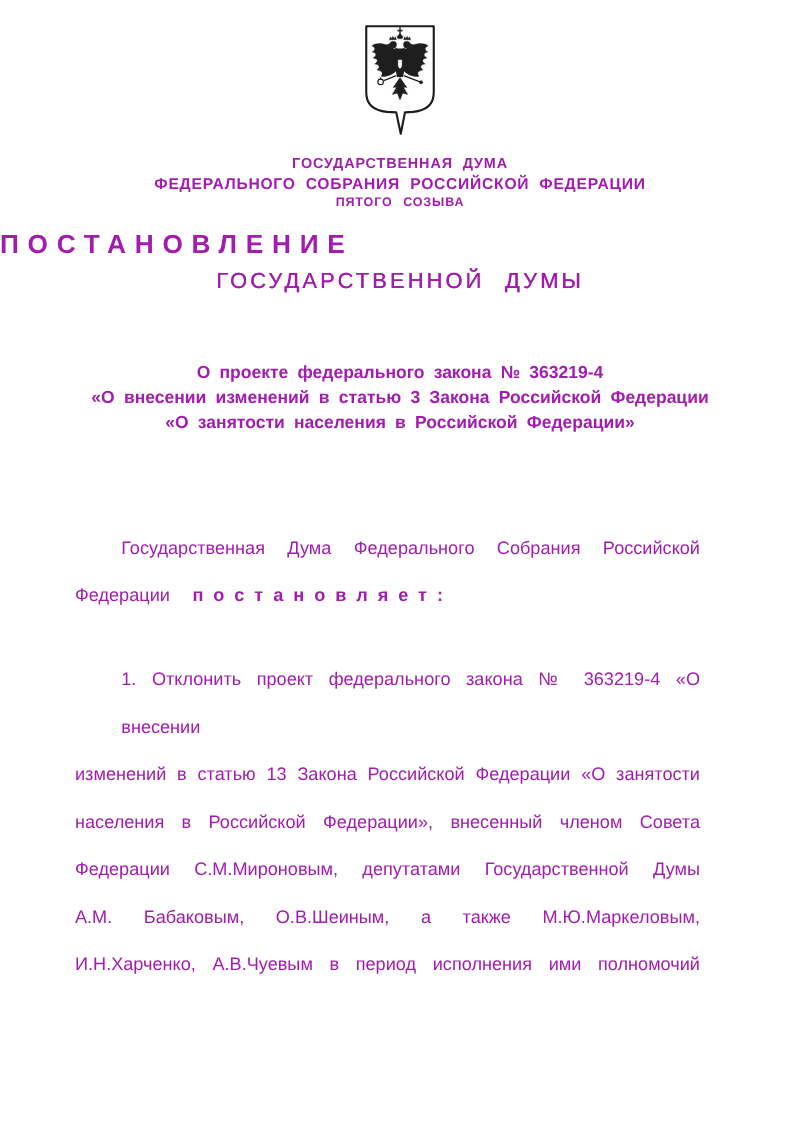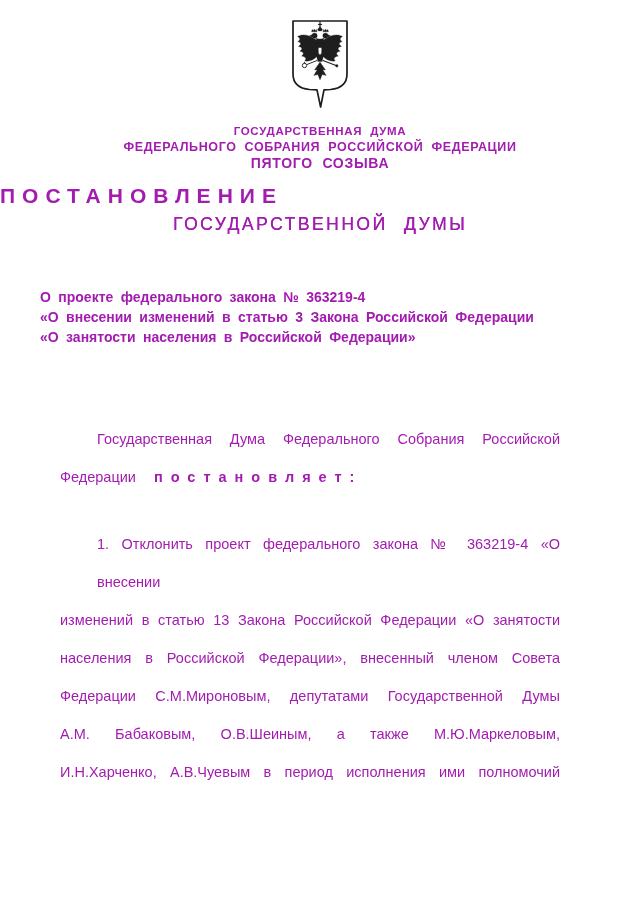--- a/index.html
+++ b/index.html
@@ -18,36 +18,37 @@
     width: 64px; height: 92px;
   }
   .org {
     position: absolute;
     top: 123px; left: 0; width: 640px;
     text-align: center;
     font-weight: 700;
   }
   .org-line1 { font-size: 11.5px; line-height: 16px; letter-spacing: 0.7px; word-spacing: 4px; }
   .org-line2 { font-size: 12.5px; line-height: 16px; letter-spacing: 0.6px; word-spacing: 4px; }
-  .org-line3 { font-size: 14px; line-height: 16px; letter-spacing: 0.7px; word-spacing: 5px; }
+  .org-line3 { font-size: 10px; line-height: 16px; letter-spacing: 0.7px; word-spacing: 5px; }
   .doc-type1 {
     position: absolute; top: 184px; left: 0; width: 640px;
     text-align: left;
     font-size: 21px; font-weight: 700;
     letter-spacing: 7px;
   }
   .doc-type2 {
     position: absolute; top: 214px; left: 0; width: 640px;
     text-align: center;
     font-size: 17.5px; font-weight: 400;
     letter-spacing: 2.5px; word-spacing: 9px;
     text-shadow: 0.3px 0 0 currentColor;
   }
   .subject {
     position: absolute; top: 287px; left: 40px; width: 560px;
+    text-align: center;
     font-size: 14px; font-weight: 700;
     line-height: 20px;
     word-spacing: 3.5px;
   }
   .body-text {
     position: absolute; left: 60px; top: 420px; width: 500px;
     font-size: 14.5px;
   }
   .bline { line-height: 38px; }
   .jl { text-align: justify; text-align-last: justify; }

